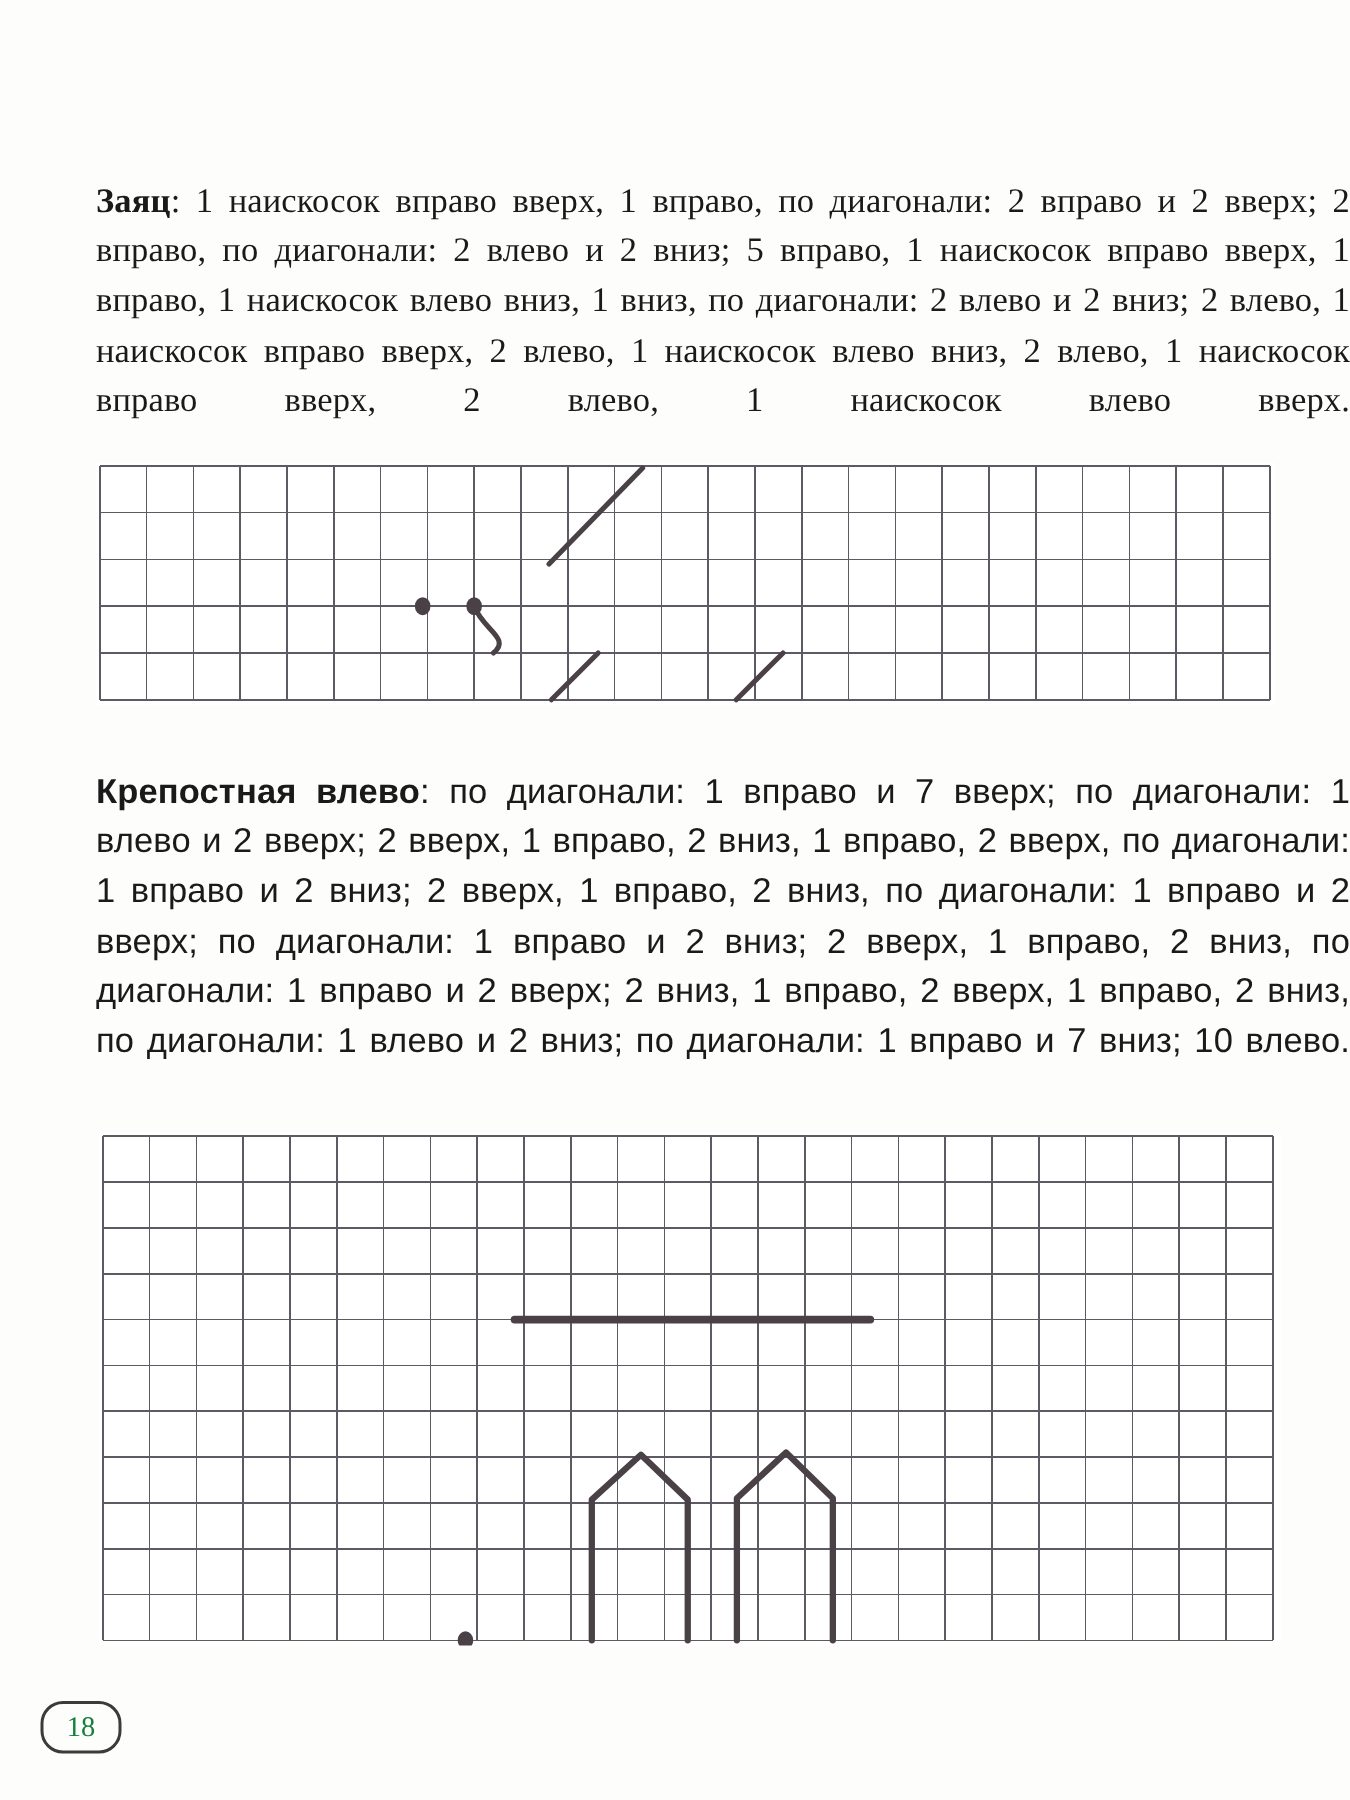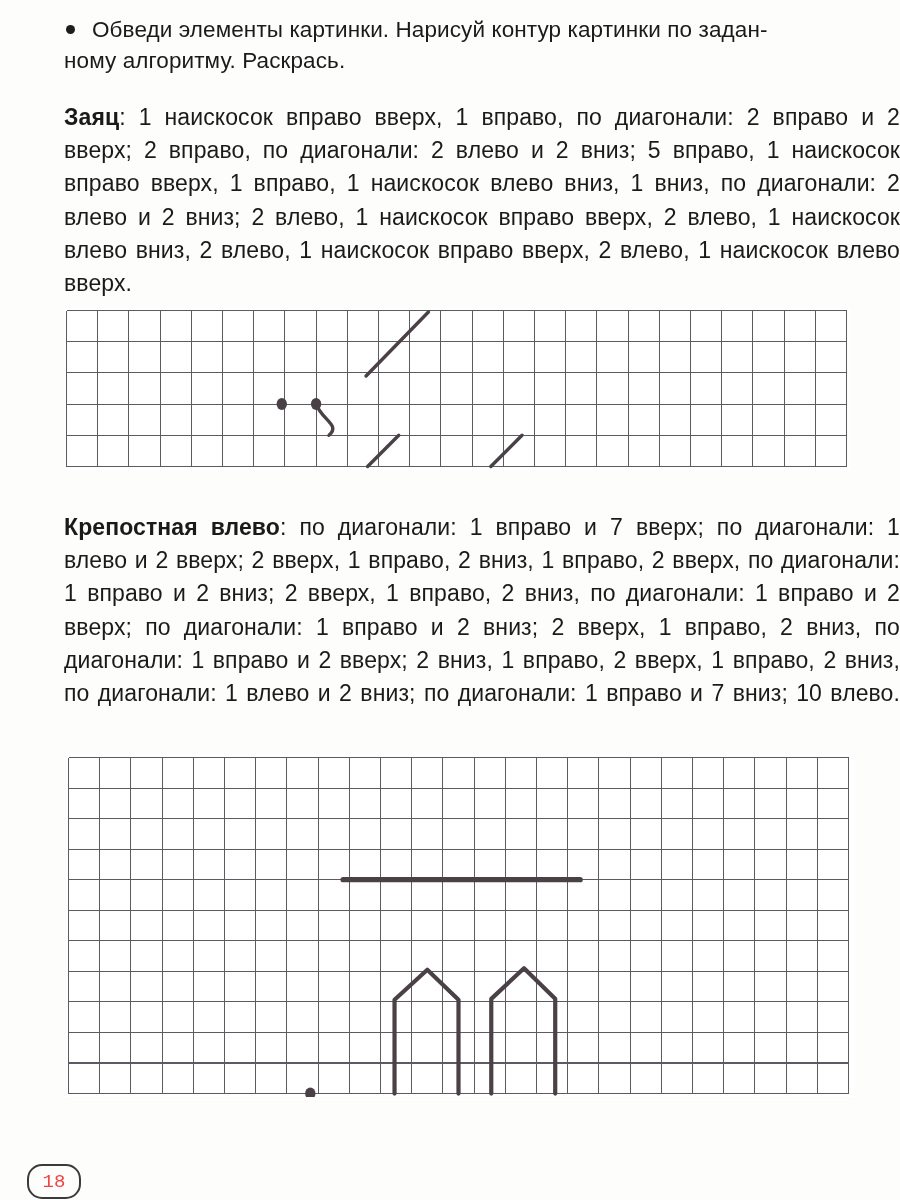--- a/index.html
+++ b/index.html
@@ -56,21 +56,21 @@
     position: absolute;
     left: 64px;
     width: 836px;
     font-size: 23px;
     line-height: 33.2px;
     text-align: justify;
     text-justify: inter-word;
     letter-spacing: 0.1px;
     word-spacing: 0.5px;
   }
-  .task.hare   { top: 78px; }
+  .task.hare   { top: 94px; font-family: Liberation Serif, serif; }
   .task.tower  { top: 488px; }
   .task .lead {
     font-weight: bold;
   }
   .task::after {
     content: "";
     display: inline-block;
     width: 100%;
   }
 
@@ -83,45 +83,38 @@
     display: block;
   }
 
   #grid-hare  { left: 64px; top: 308px; }
   #grid-tower { left: 66px; top: 755px; }
 
   
   .pagenum {
     position: absolute;
     left: 27px;
-    top: 1164px;
+    top: 1134px;
     width: 50px;
     height: 31px;
     border: 2px solid #3b3b3b;
     border-radius: 15px;
     display: flex;
     align-items: center;
     justify-content: center;
     font-size: 19px;
-    color: #ef4444;
-    font-family: Liberation Mono, monospace;
+    color: #15803d;
+    font-family: Liberation Serif, serif;
   }
 </style>
 </head>
 <body>
 
 <div class="page">
 
-  <div class="instruction">
-    <span class="bullet"></span>
-    <span class="itext">
-      <span>Обведи элементы картинки. Нарисуй контур картинки по задан-</span>
-      <span class="cont">ному алгоритму. Раскрась.</span>
-    </span>
-  </div>
 
   <p class="task hare"><span class="lead">Заяц</span><span>:</span>
     <span>1 наискосок вправо вверх, 1 вправо, по диагонали: 2 вправо и 2 вверх; 2 вправо, по диагонали: 2 влево и 2 вниз; 5 вправо, 1 наискосок вправо вверх, 1 вправо, 1 наискосок влево вниз, 1 вниз, по диагонали: 2 влево и 2 вниз; 2 влево, 1 наискосок вправо вверх, 2 влево, 1 наискосок влево вниз, 2 влево, 1 наискосок вправо вверх, 2 влево, 1 наискосок влево вверх.</span></p>
 
   <div class="gridwrap" id="grid-hare">
     <svg width="786" height="162" viewBox="0 0 786 162" xmlns="http://www.w3.org/2000/svg">
       <g id="hare-grid-lines" stroke="#5d5a63" stroke-width="1.1" fill="none" shape-rendering="crispEdges">
           <line x1="2.5" y1="2.5" x2="2.5" y2="158.5"></line>
           <line x1="33.7" y1="2.5" x2="33.7" y2="158.5"></line>
           <line x1="64.9" y1="2.5" x2="64.9" y2="158.5"></line>

